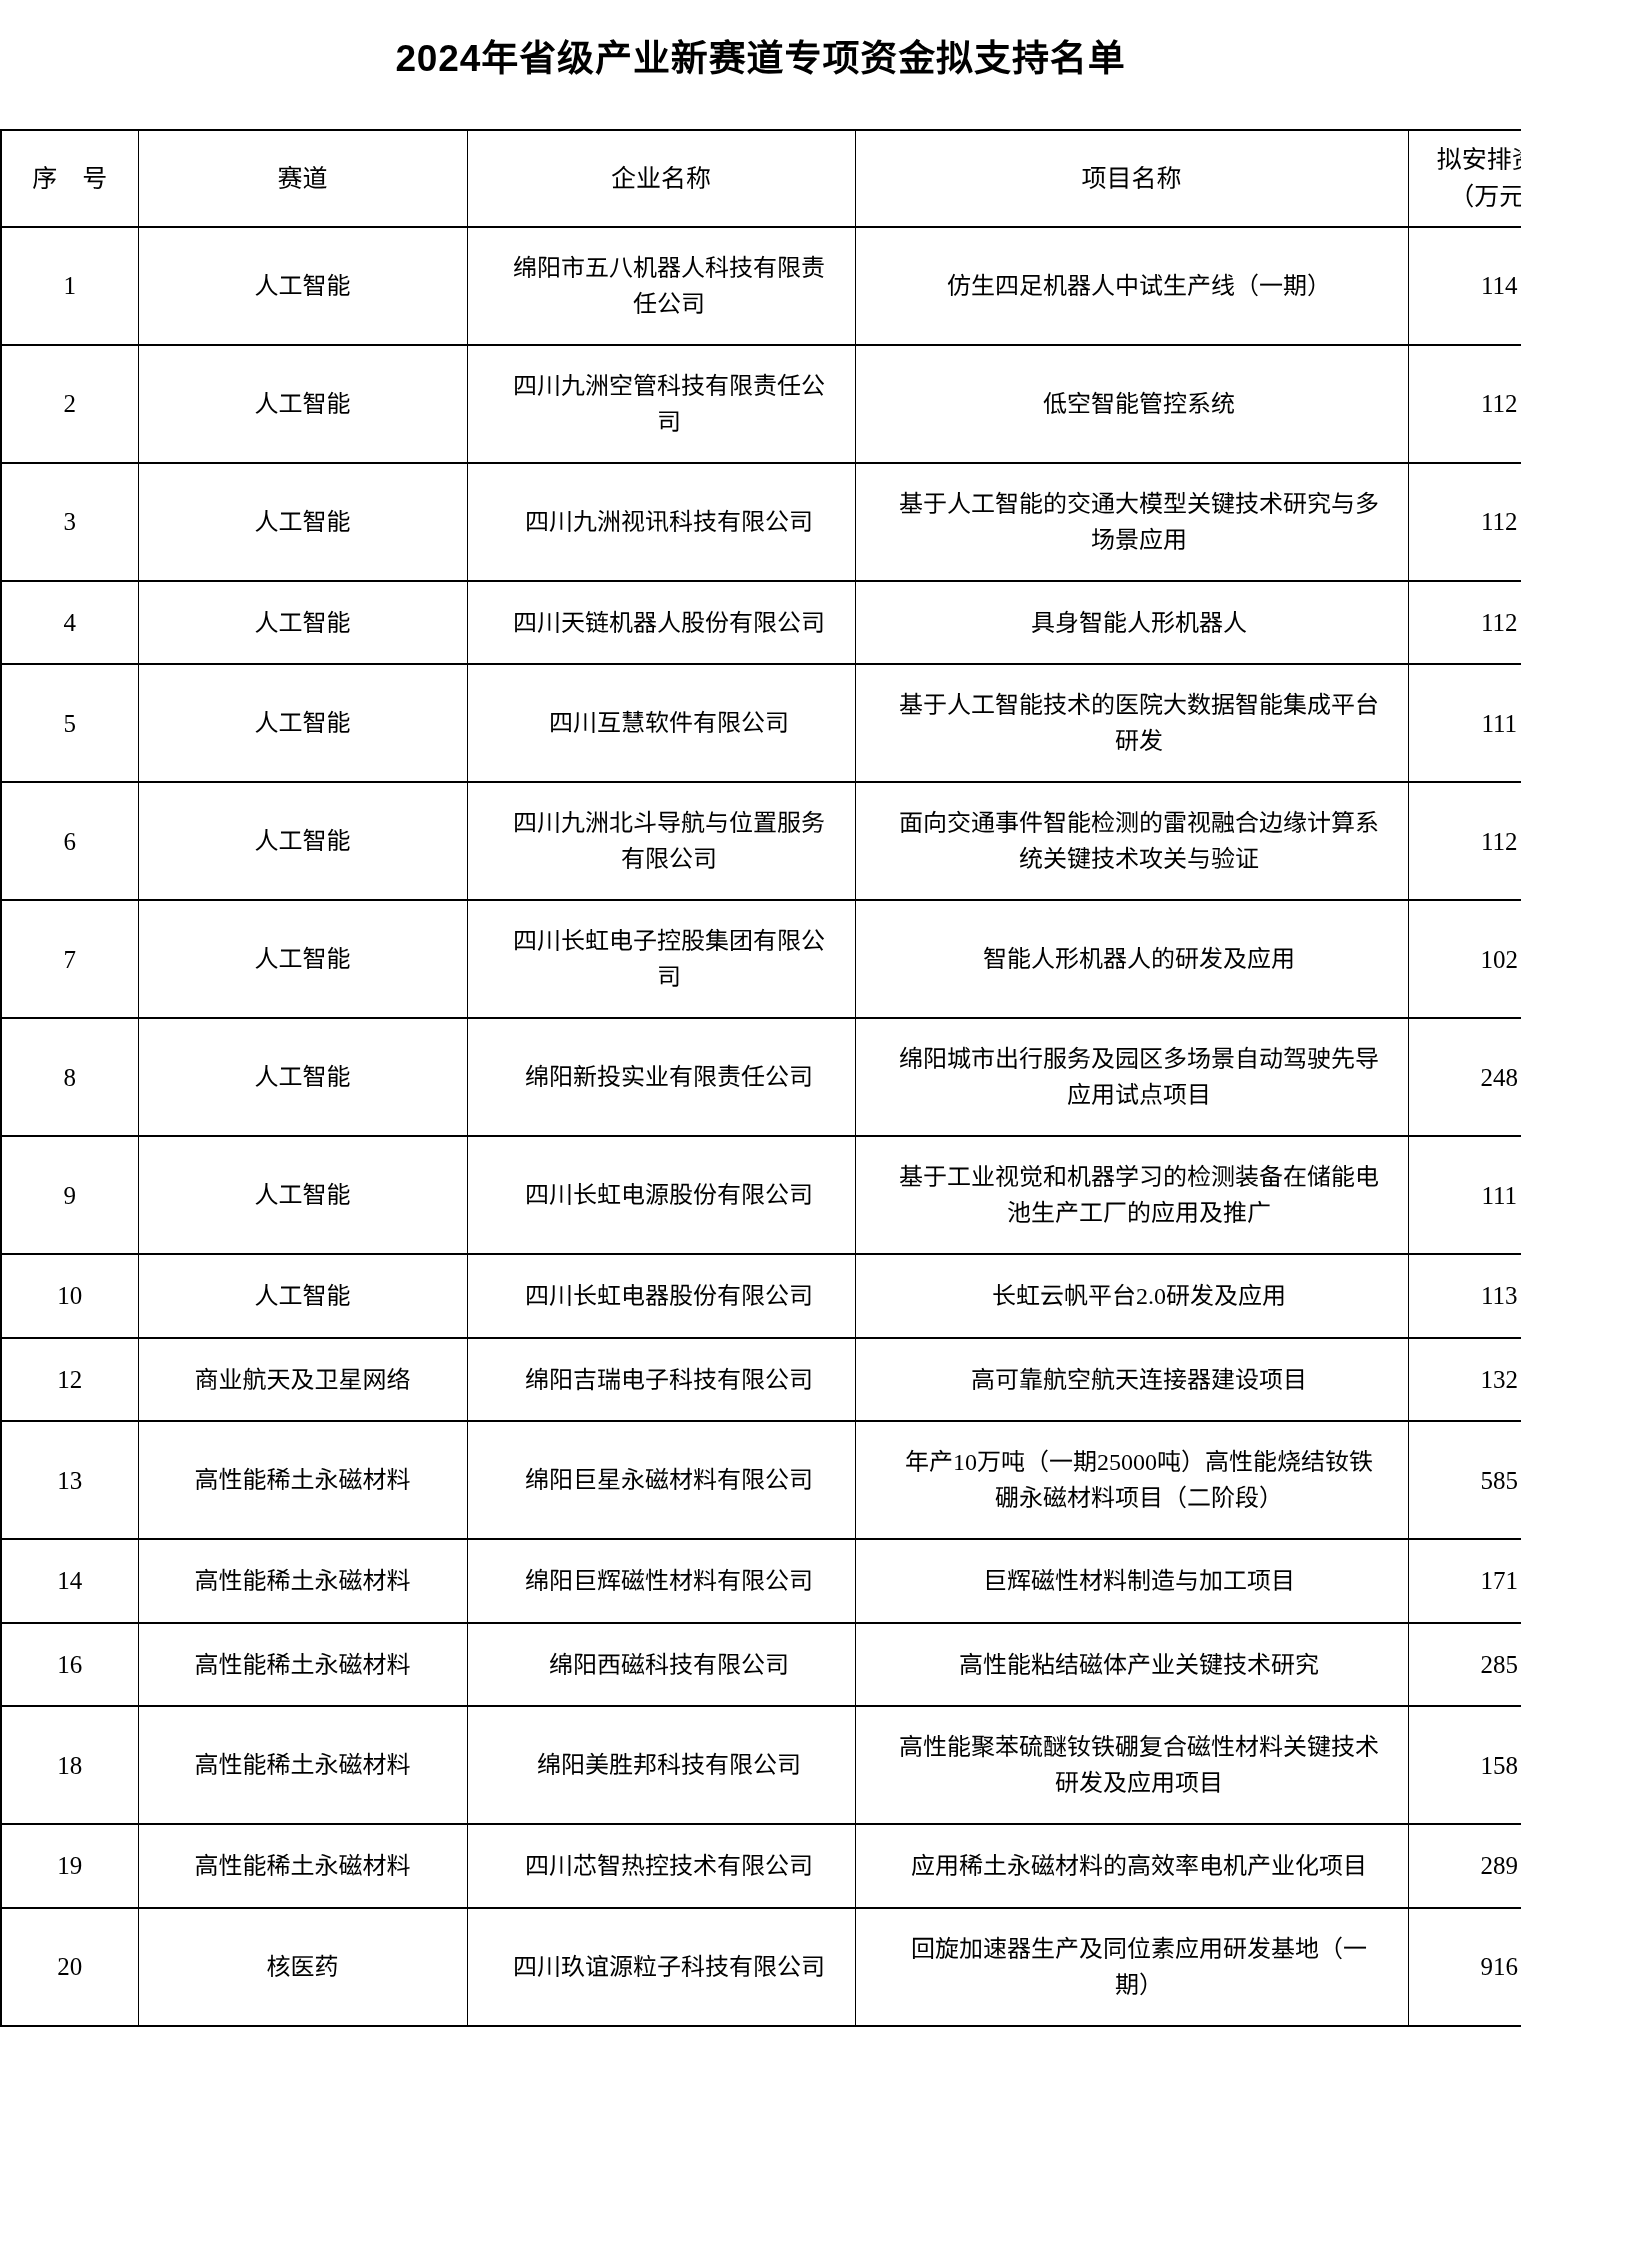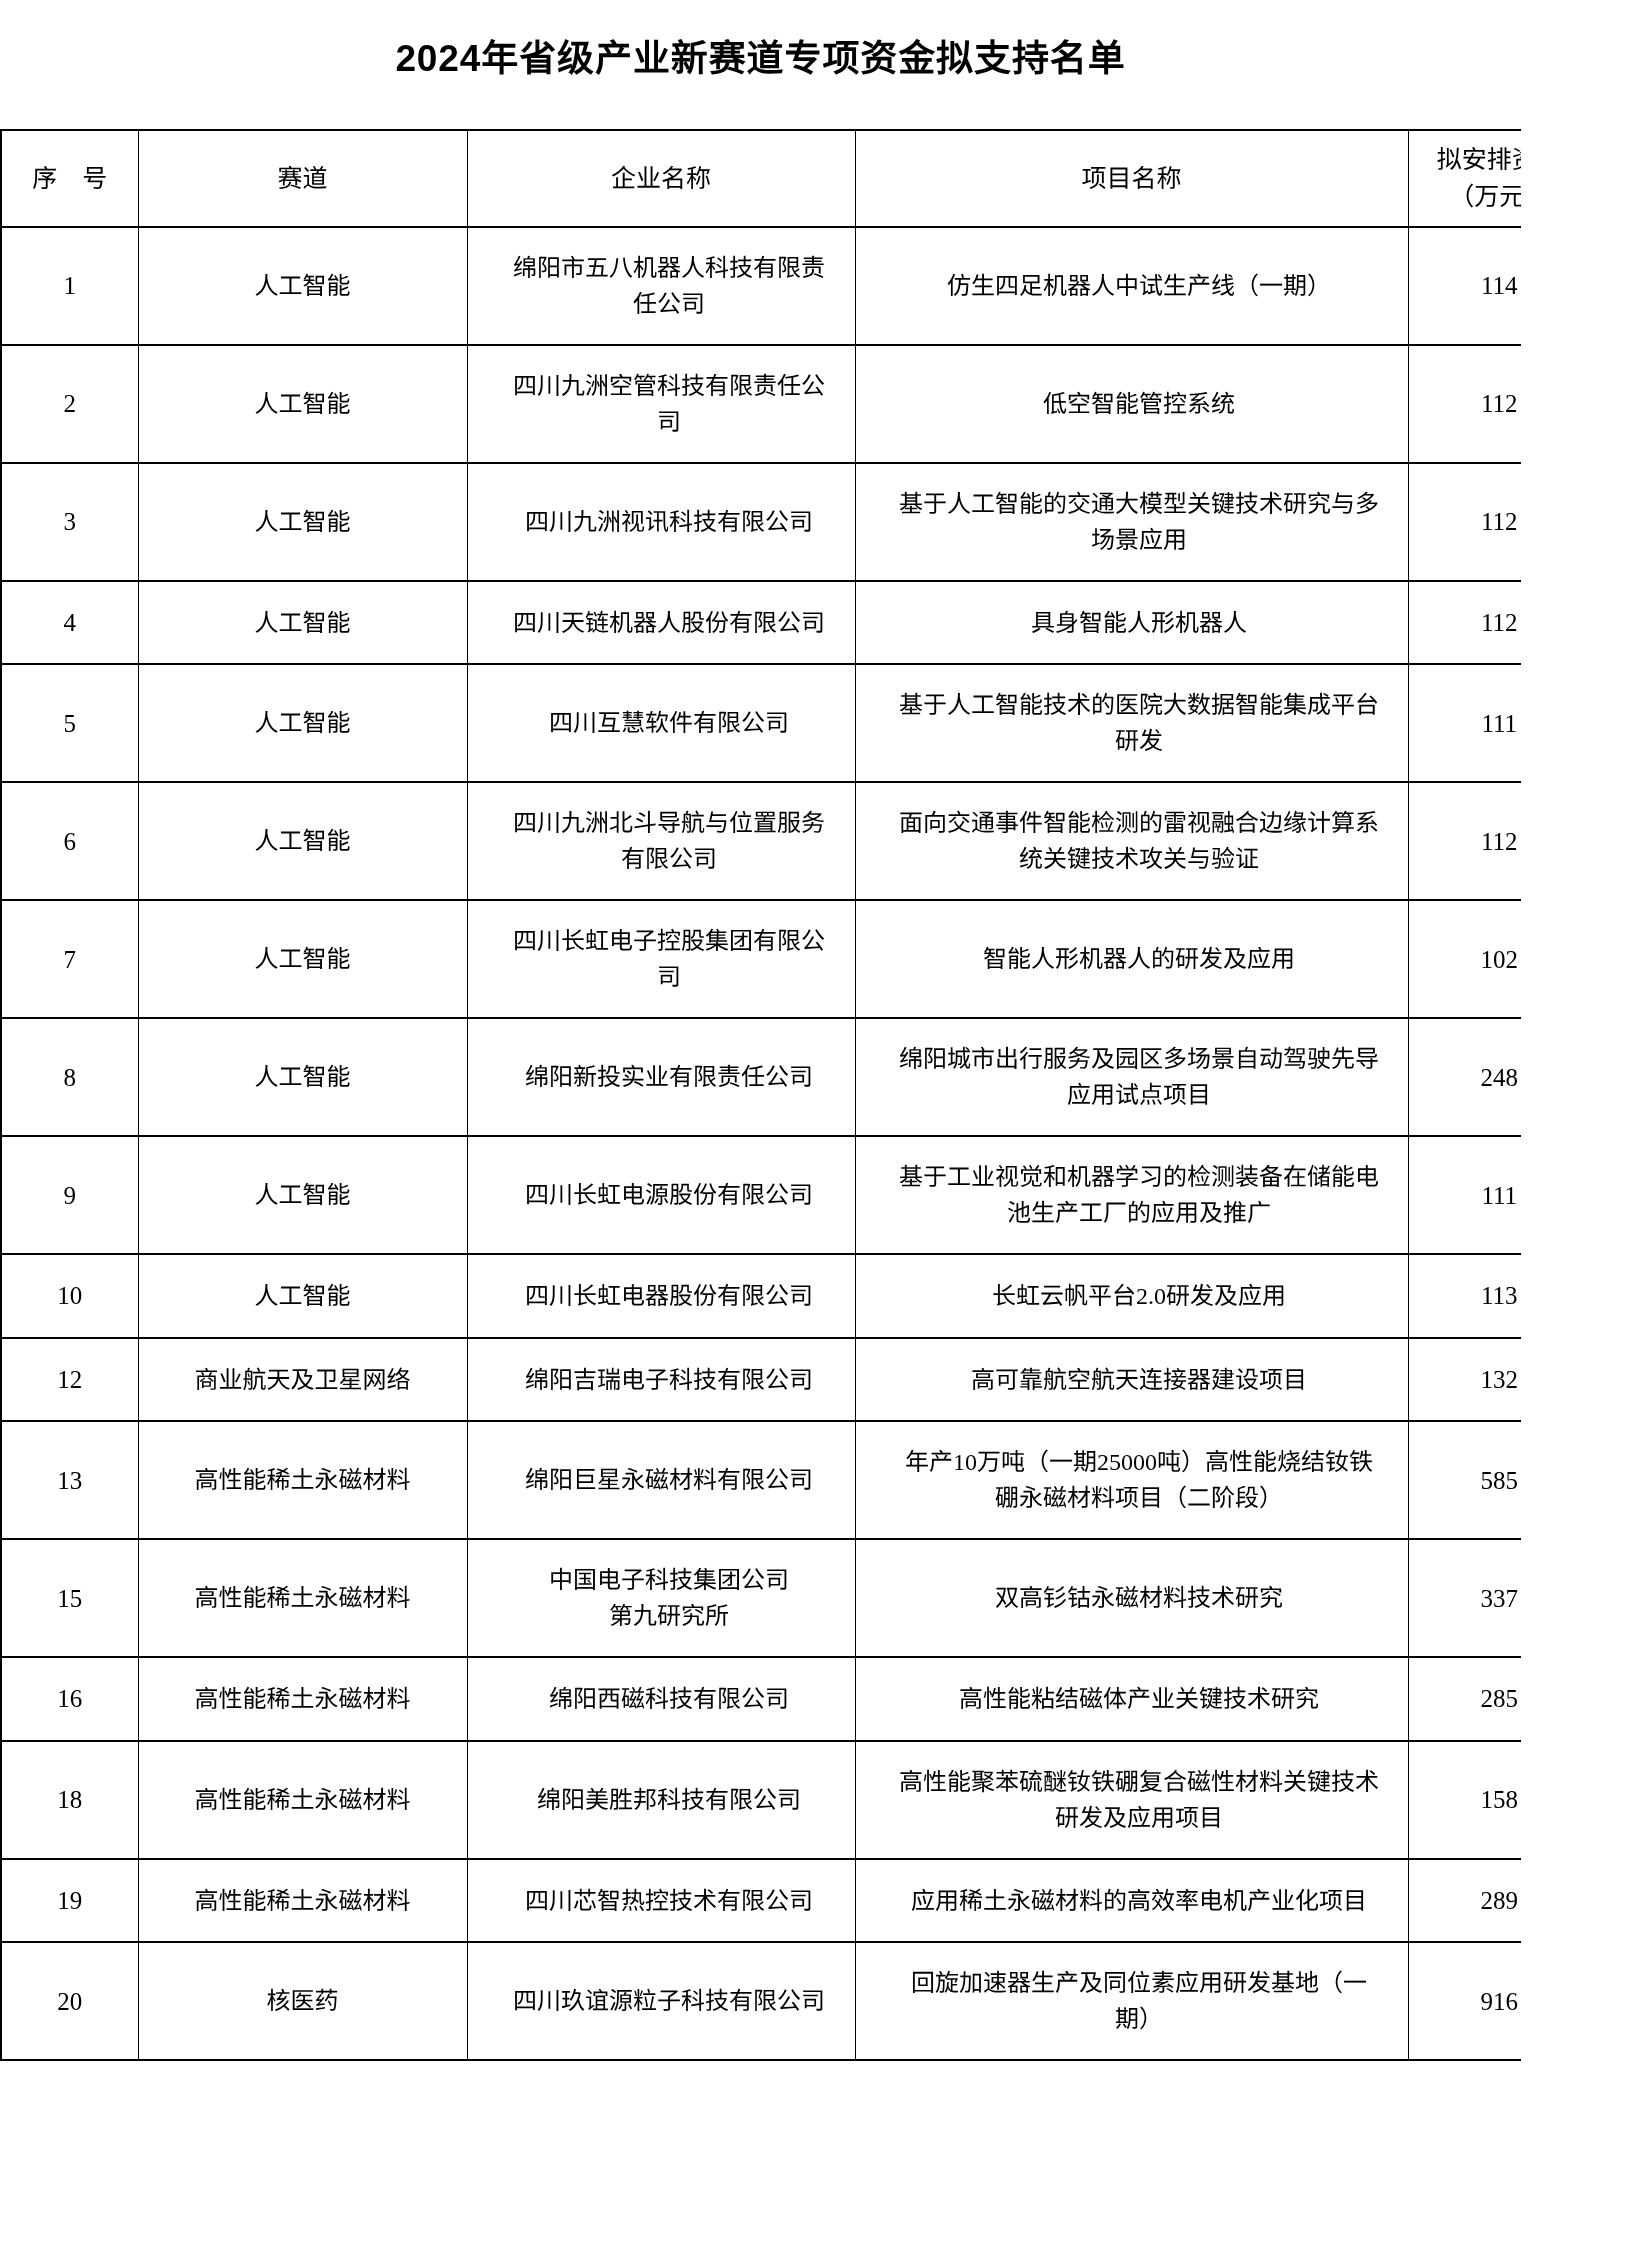--- a/index.html
+++ b/index.html
@@ -184,26 +184,25 @@
           <td class="col-fund">132</td>
         </tr>
         <tr>
           <td class="col-no">13</td>
           <td class="col-track">高性能稀土永磁材料</td>
           <td class="col-company">绵阳巨星永磁材料有限公司</td>
           <td class="col-project">年产10万吨（一期25000吨）高性能烧结钕铁硼永磁材料项目（二阶段）</td>
           <td class="col-fund">585</td>
         </tr>
         <tr>
-          <td class="col-no">15</td>
-          <td class="col-track">高性能稀土永磁材料</td>
-          <td class="col-company">中国电子科技集团公司
-第九研究所</td>
-          <td class="col-project">双高钐钴永磁材料技术研究</td>
-          <td class="col-fund">337</td>
+          <td class="col-no">14</td>
+          <td class="col-track">高性能稀土永磁材料</td>
+          <td class="col-company">绵阳巨辉磁性材料有限公司</td>
+          <td class="col-project">巨辉磁性材料制造与加工项目</td>
+          <td class="col-fund">171</td>
         </tr>
         <tr>
           <td class="col-no">16</td>
           <td class="col-track">高性能稀土永磁材料</td>
           <td class="col-company">绵阳西磁科技有限公司</td>
           <td class="col-project">高性能粘结磁体产业关键技术研究</td>
           <td class="col-fund">285</td>
         </tr>
         <tr>
           <td class="col-no">18</td>

